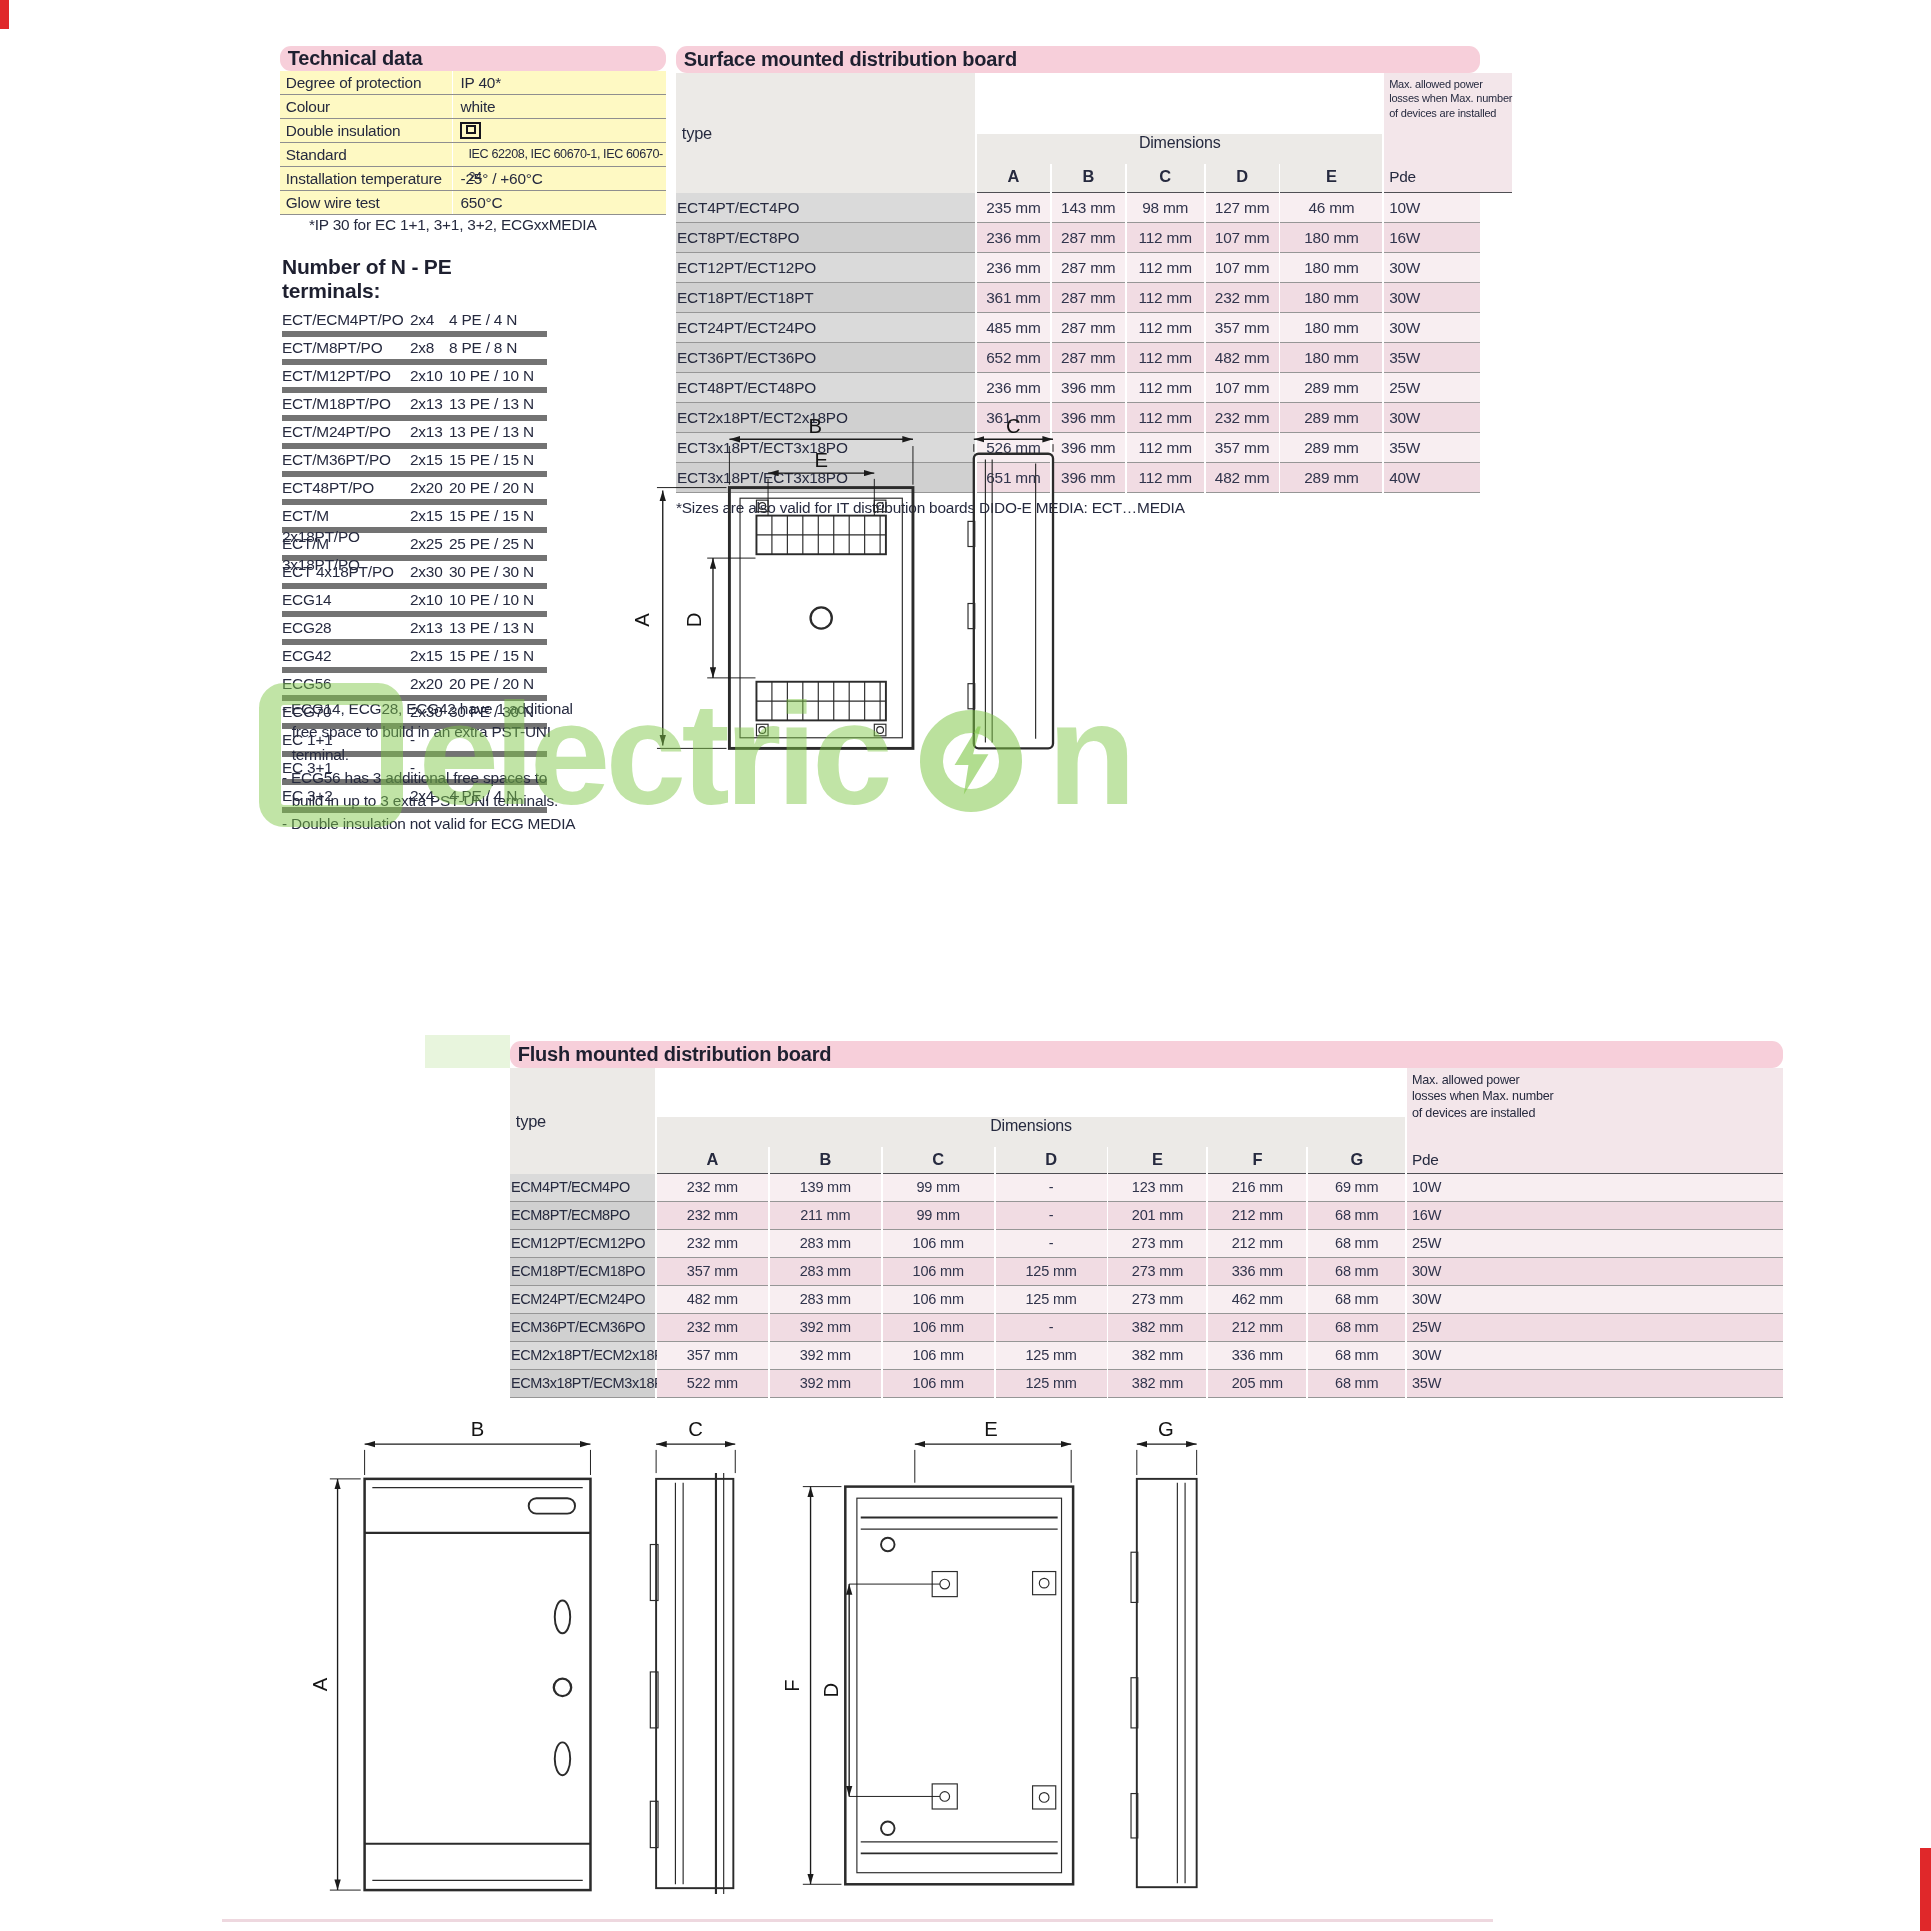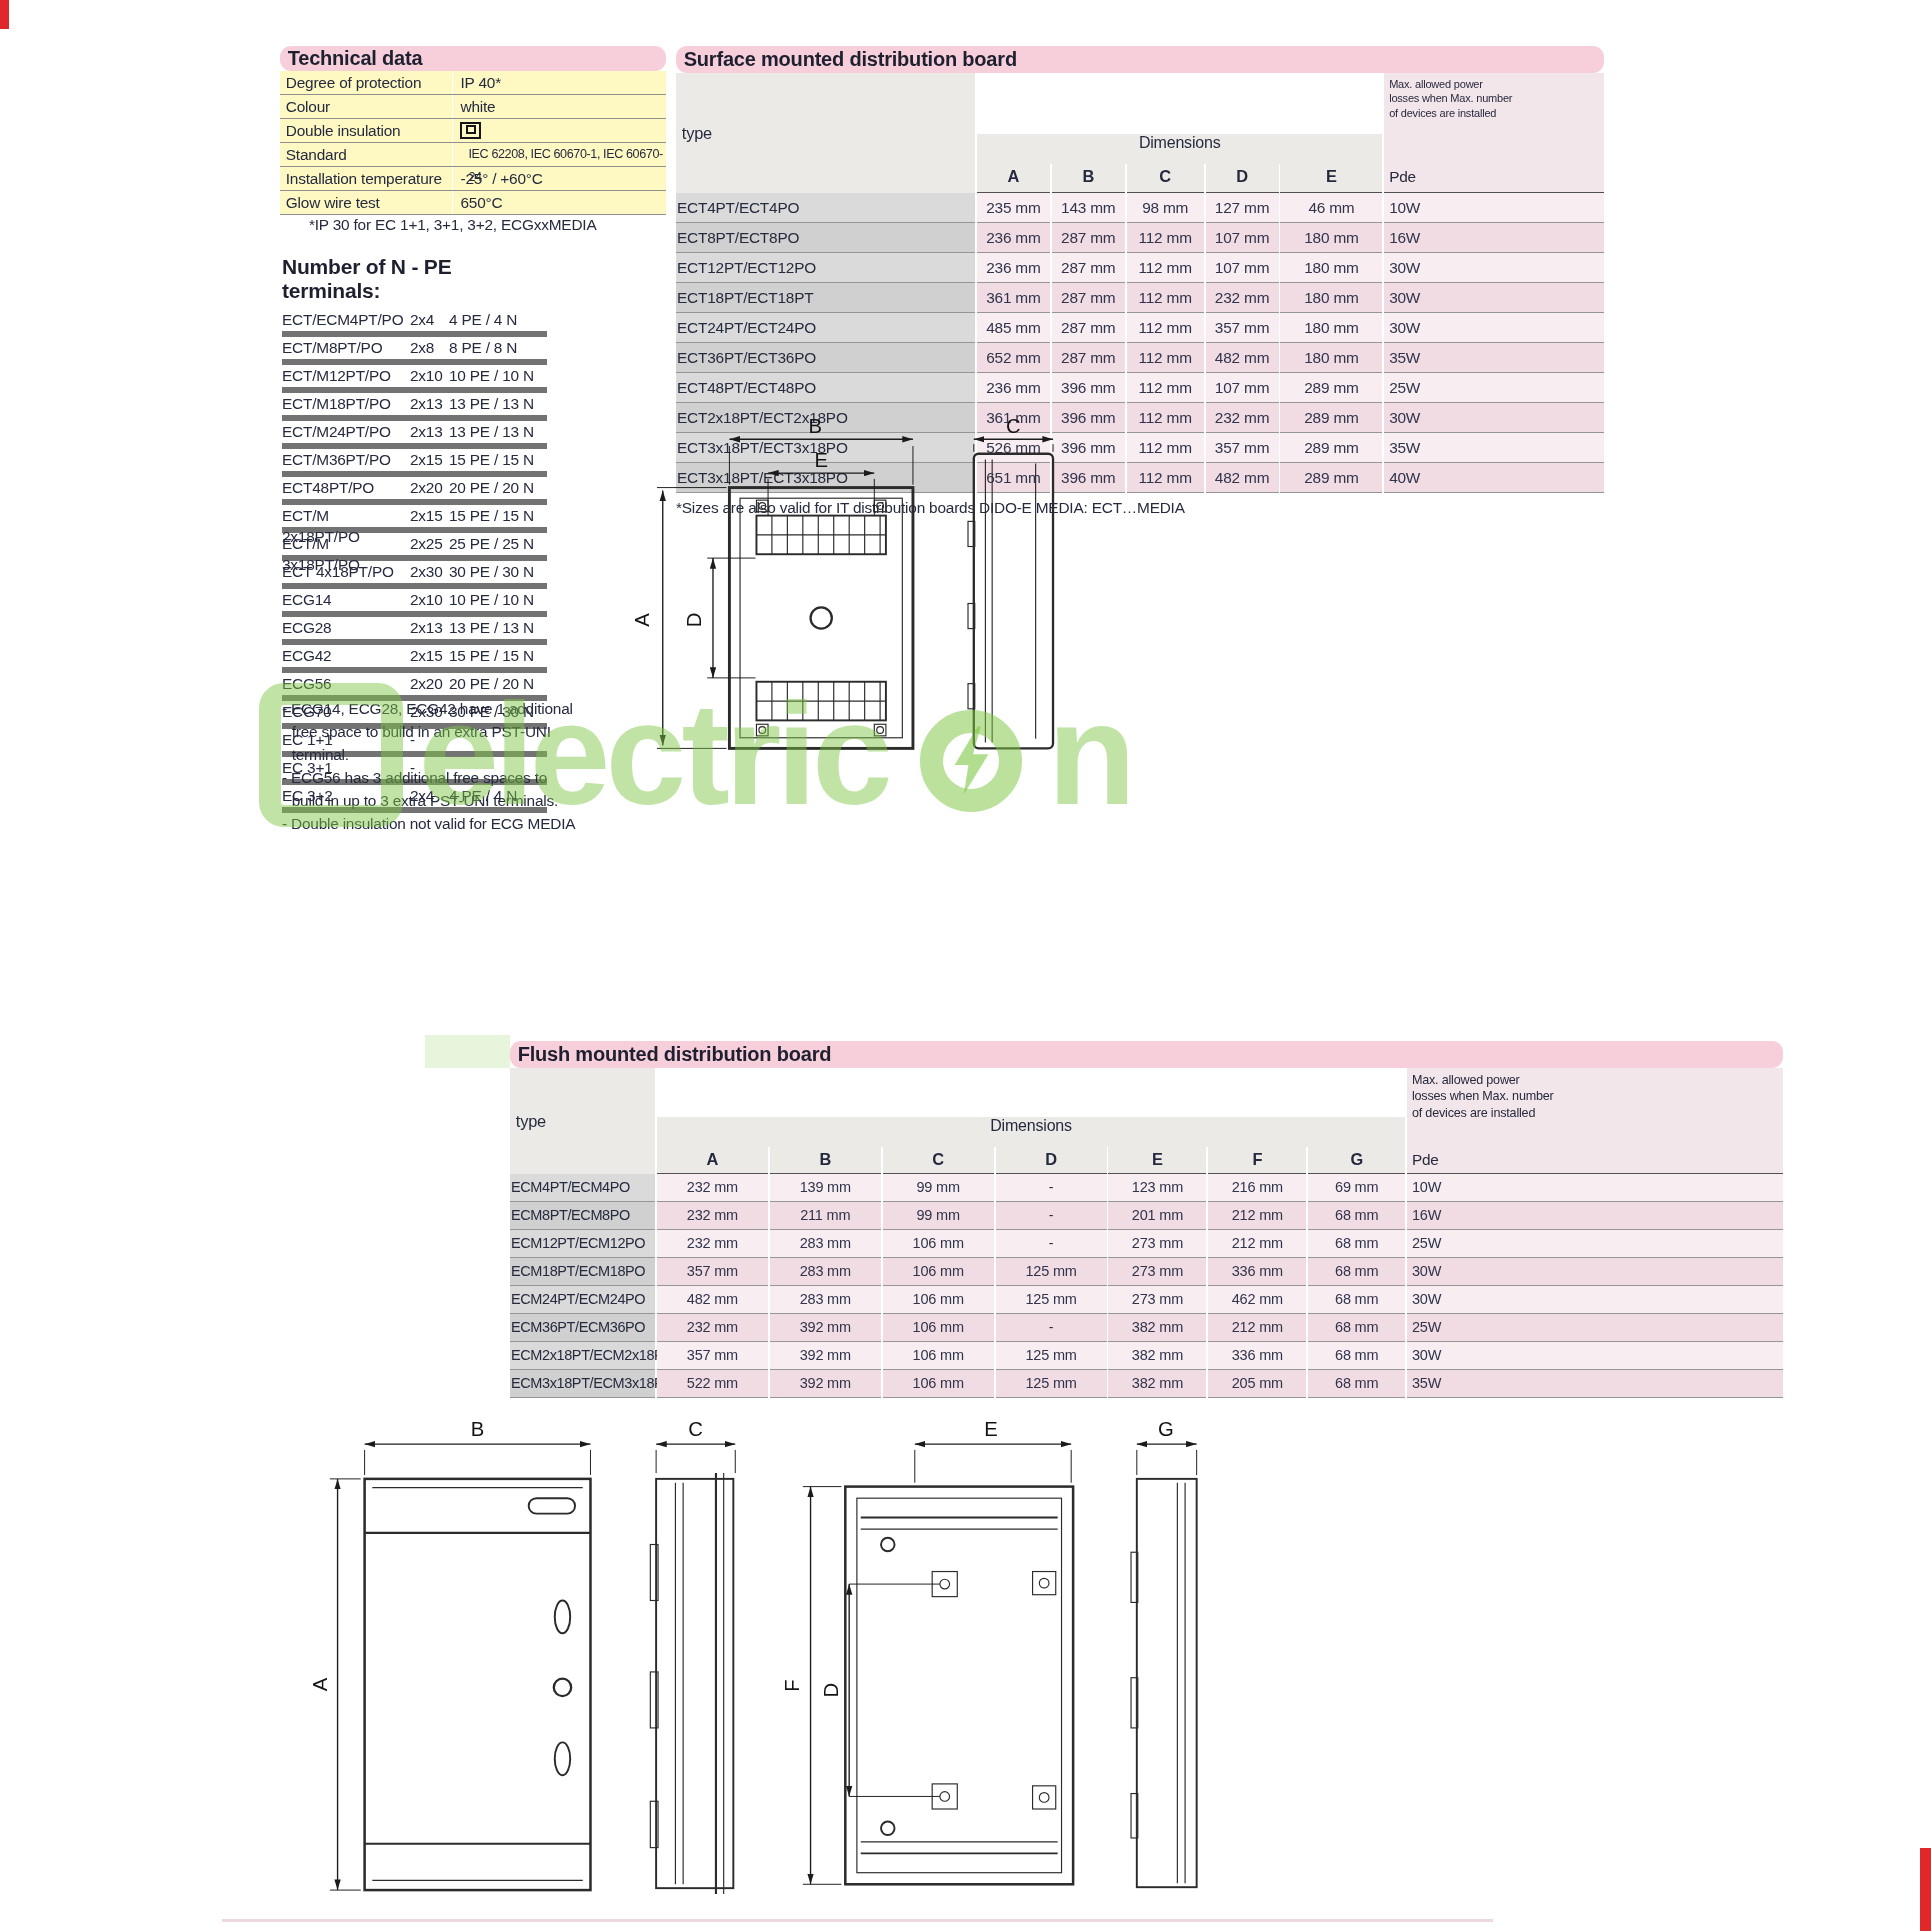--- a/index.html
+++ b/index.html
@@ -229,21 +229,21 @@
           <span class="v">4 PE / 4 N</span>
         </div>
       </div>
   </div>
   <div class="npe-notes">
     <div>- ECG14, ECG28, ECG42 have 1 additional free space to build in an extra PST-UNI terminal.</div>
     <div>- ECG56 has 3 additional free spaces to build in up to 3 extra PST-UNI terminals.</div>
     <div>- Double insulation not valid for ECG MEDIA</div>
   </div>
 
-  <div class="dtable" style="left:676px;top:46px;width:928px">
+  <div class="dtable" style="left:676px;top:46px;width:804px">
     <div class="band">Surface mounted distribution board</div>
     <div class="hdr grid-s">
       <div class="h-type">type</div>
       <div class="h-dims">Dimensions</div>
       <div class="h-power">
         <div>Max. allowed power</div>
         <div>losses when Max. number</div>
         <div>of devices are installed</div>
       </div>
       <div class="h-let">A</div>

